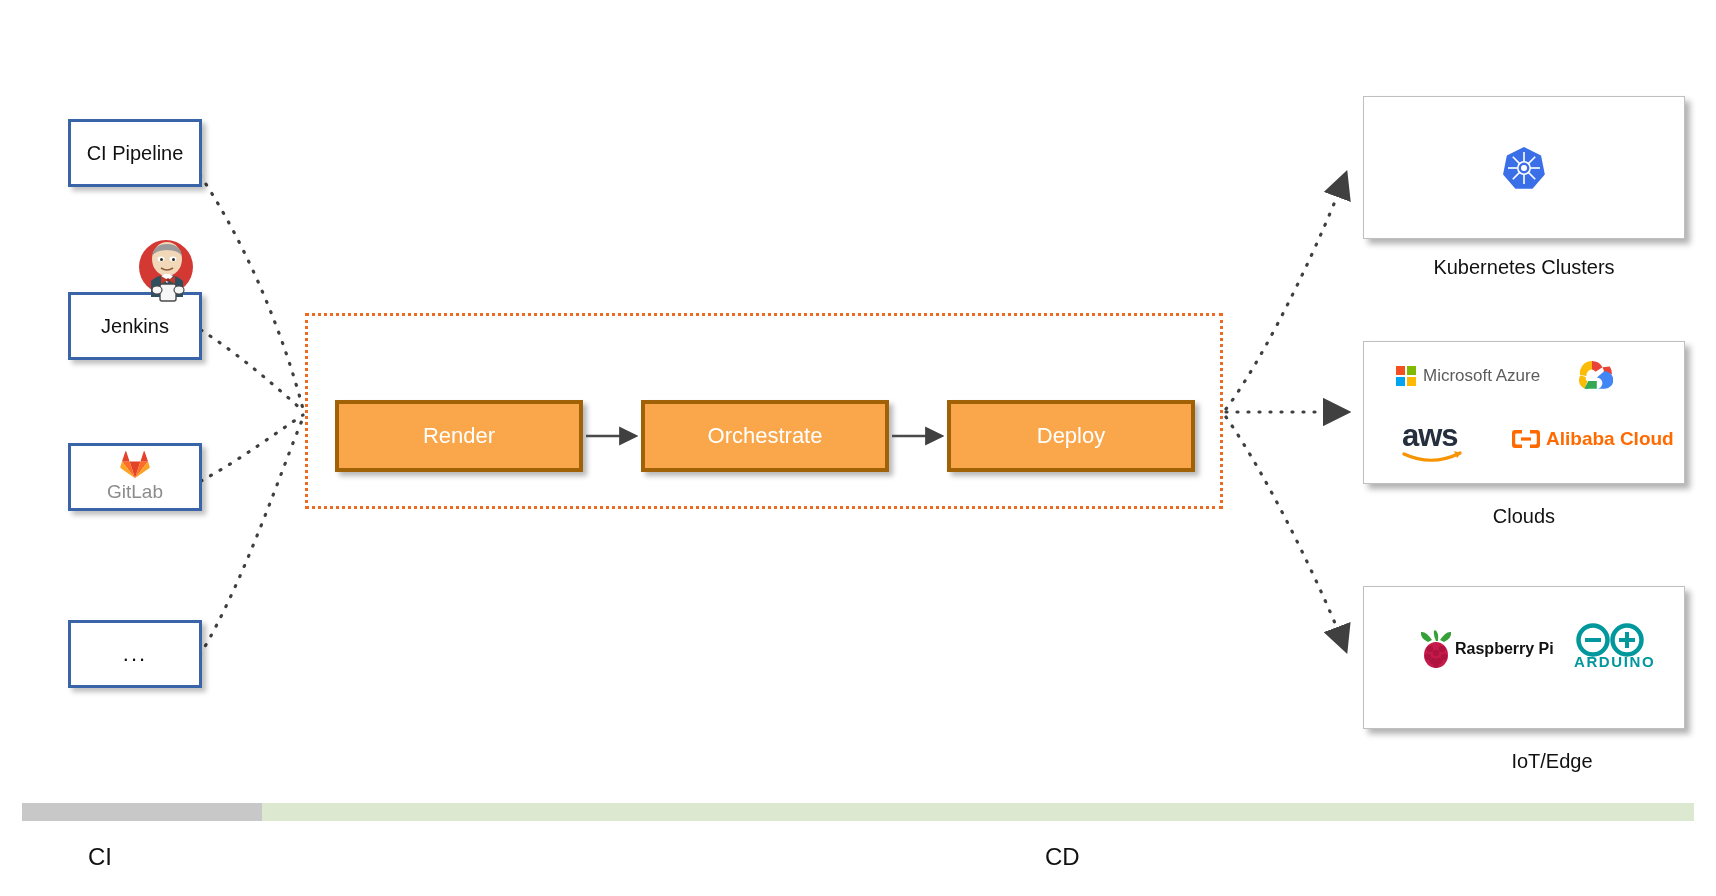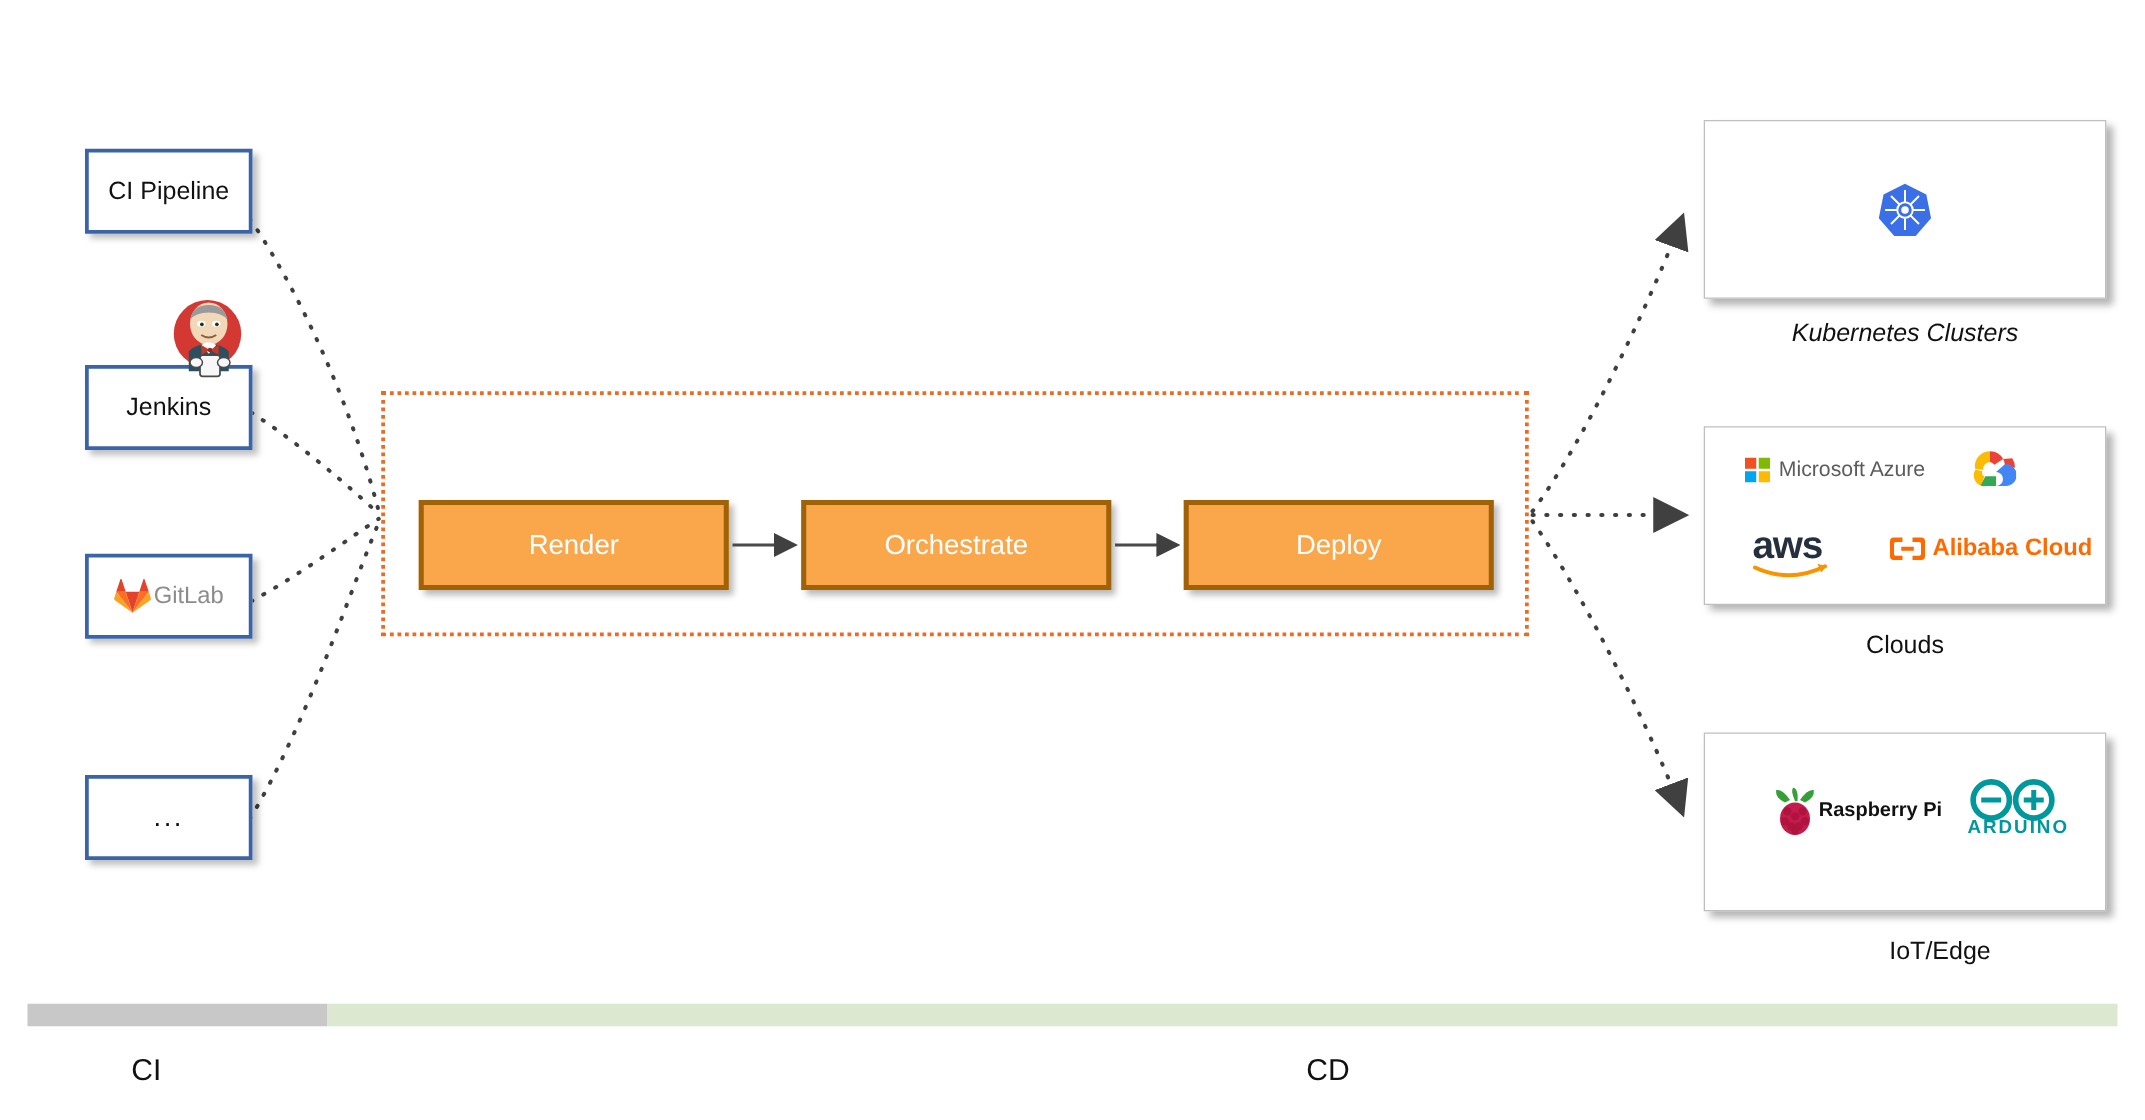--- a/index.html
+++ b/index.html
@@ -126,21 +126,21 @@
     background: #DCE8D0;
     z-index: 3;
   }
   .band-label {
     position: absolute;
     font-size: 24px;
     color: #111111;
     font-family: "Liberation Sans", sans-serif;
     z-index: 3;
   }
-  #label-ci { left: 105px; top: 843px; }
+  #label-ci { left: 88px; top: 843px; }
   #label-cd { left: 1045px; top: 843px; }
 
   
   #connectors {
     position: absolute;
     left: 0;
     top: 0;
     width: 1716px;
     height: 896px;
     z-index: 1;
@@ -183,21 +183,21 @@
 
   <div class="src-box" style="left:68px; top:119px; width:134px; height:68px;">
     <span class="src-label">CI Pipeline</span>
   </div>
 
   <div class="src-box" style="left:68px; top:292px; width:134px; height:68px;">
     <span class="src-label">Jenkins</span>
   </div>
 
   <div class="src-box" style="left:68px; top:443px; width:134px; height:68px;">
-    <div style="display:flex;flex-direction:row;align-items:center;gap:2px;">
+    <div style="display:flex;flex-direction:column;align-items:center;gap:2px;">
 
       <svg width="30" height="28" viewBox="0 0 36 34">
         <path d="M18 33 L24.6 12.7 L11.4 12.7 Z" fill="#E24329"></path>
         <path d="M18 33 L11.4 12.7 L2.2 12.7 Z" fill="#FC6D26"></path>
         <path d="M2.2 12.7 L0.2 19 C0 19.7 0.2 20.4 0.8 20.8 L18 33 Z" fill="#FCA326"></path>
         <path d="M2.2 12.7 L11.4 12.7 L7.5 0.8 C7.3 0.2 6.4 0.2 6.2 0.8 Z" fill="#E24329"></path>
         <path d="M18 33 L24.6 12.7 L33.8 12.7 Z" fill="#FC6D26"></path>
         <path d="M33.8 12.7 L35.8 19 C36 19.7 35.8 20.4 35.2 20.8 L18 33 Z" fill="#FCA326"></path>
         <path d="M33.8 12.7 L24.6 12.7 L28.5 0.8 C28.7 0.2 29.6 0.2 29.8 0.8 Z" fill="#E24329"></path>
       </svg>
@@ -267,21 +267,21 @@
           <line x1="30.5" y1="24" x2="40" y2="24"></line>
           <line x1="12.8" y1="12.8" x2="19.6" y2="19.6"></line>
           <line x1="28.4" y1="28.4" x2="35.2" y2="35.2"></line>
           <line x1="35.2" y1="12.8" x2="28.4" y2="19.6"></line>
           <line x1="19.6" y1="28.4" x2="12.8" y2="35.2"></line>
         </g>
         <circle cx="24" cy="24" r="3" fill="#ffffff"></circle>
       </svg>
     </div>
   </div>
-  <div class="target-caption" style="left:1363px; top:256px; width:322px;font-style:italic;">Kubernetes Clusters</div>
+  <div class="target-caption" style="left:1363px; top:256px; width:322px;">Kubernetes Clusters</div>
 
   <div class="target-box" style="left:1363px; top:341px; width:322px; height:143px;">
     <div style="position:relative;width:100%;height:100%;">
 
       <div style="position:absolute;left:32px;top:24px;display:flex;align-items:center;gap:7px;">
         <svg width="20" height="20" viewBox="0 0 20 20">
           <rect x="0" y="0" width="9" height="9" fill="#F25022"></rect>
           <rect x="11" y="0" width="9" height="9" fill="#7FBA00"></rect>
           <rect x="0" y="11" width="9" height="9" fill="#00A4EF"></rect>
           <rect x="11" y="11" width="9" height="9" fill="#FFB900"></rect>

